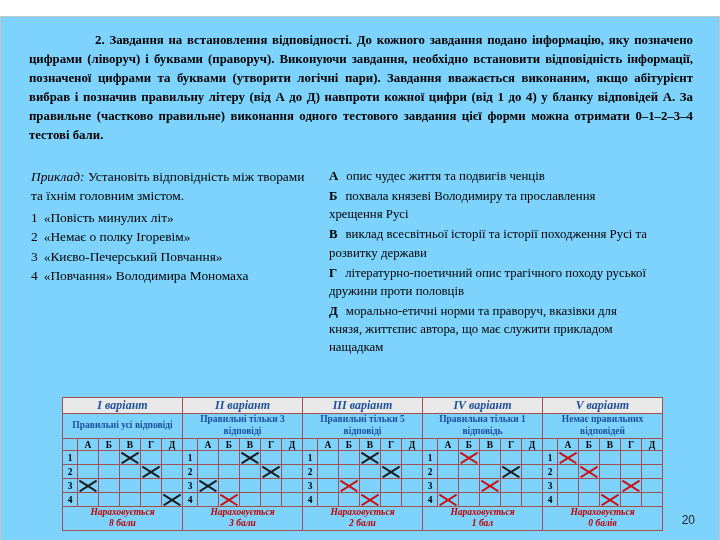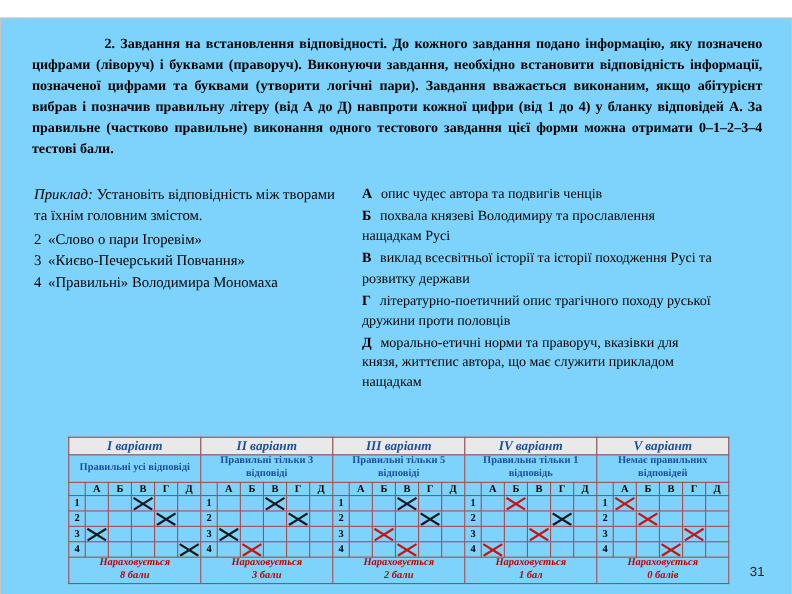--- a/index.html
+++ b/index.html
@@ -66,29 +66,30 @@
 </head>
 <body>
 
 <div class="slide">
 
   <p class="intro">2. Завдання на встановлення відповідності. До кожного завдання подано інформацію, яку позначено цифрами (ліворуч) і буквами (праворуч). Виконуючи завдання, необхідно встановити відповідність інформації, позначеної цифрами та буквами (утворити логічні пари). Завдання вважається виконаним, якщо абітурієнт вибрав і позначив правильну літеру (від А до Д) навпроти кожної цифри (від 1 до 4) у бланку відповідей А. За правильне (частково правильне) виконання одного тестового завдання цієї форми можна отримати 0–1–2–3–4 тестові бали.</p>
 
   <div class="example">
     <p class="lead"><i>Приклад:</i> <span>Установіть відповідність між творами та їхнім головним змістом.</span></p>
     <div>
-        <div class="example-item"><span class="it-num">2</span><span class="it-text">«Слово о пари Ігоревім»</span></div>
+        <div class="example-item"><span class="it-num">1</span><span class="it-text">«Повість минулих літ»</span></div>
+        <div class="example-item"><span class="it-num">2</span><span class="it-text">«Немає о полку Ігоревім»</span></div>
         <div class="example-item"><span class="it-num">3</span><span class="it-text">«Києво-Печерський Повчання»</span></div>
-        <div class="example-item"><span class="it-num">4</span><span class="it-text">«Правильні» Володимира Мономаха</span></div>
+        <div class="example-item"><span class="it-num">4</span><span class="it-text">«Повчання» Володимира Мономаха</span></div>
       </div>
   </div>
 
   <div class="options">
-      <p class="option"><b>А</b><span>опис чудес автора та подвигів ченців</span></p>
-      <p class="option"><b>Б</b><span>похвала князеві Володимиру та прославлення нащадкам Русі</span></p>
+      <p class="option"><b>А</b><span>опис чудес життя та подвигів ченців</span></p>
+      <p class="option"><b>Б</b><span>похвала князеві Володимиру та прославлення хрещення Русі</span></p>
       <p class="option"><b>В</b><span>виклад всесвітньої історії та історії походження Русі та розвитку держави</span></p>
       <p class="option"><b>Г</b><span>літературно-поетичний опис трагічного походу руської дружини проти половців</span></p>
       <p class="option"><b>Д</b><span>морально-етичні норми та праворуч, вказівки для князя, життєпис автора, що має служити прикладом нащадкам</span></p>
     </div>
 
   <table class="answers">
       <colgroup>
         <col style="width: 15px;">
         <col style="width: 21px;">
         <col style="width: 21px;">
@@ -413,15 +414,15 @@
             <div>1 бал</div>
           </td>
           <td class="v-caption" colspan="6">
             <div>Нараховується</div>
             <div>0 балів</div>
           </td>
         </tr>
       </tbody>
     </table>
 
-  <div class="pagenum">31</div>
+  <div class="pagenum">20</div>
 
 </div>
 
 </body></html>

